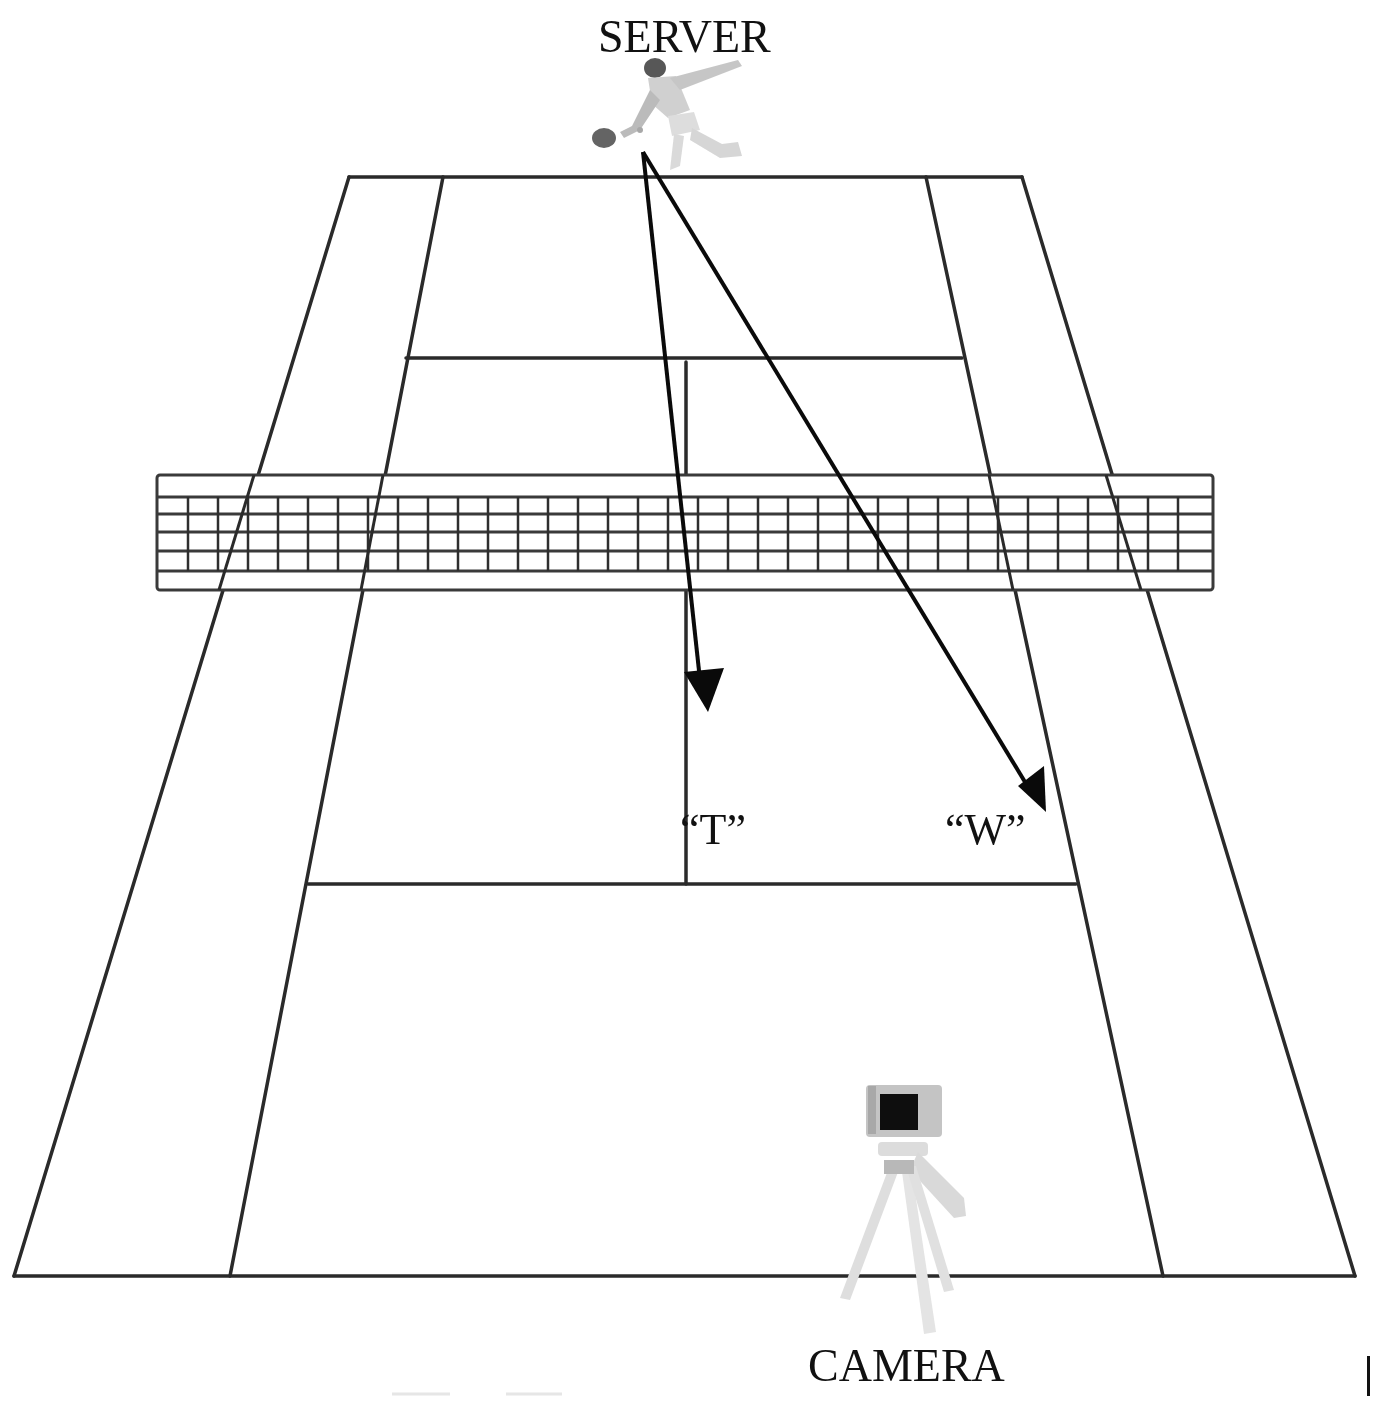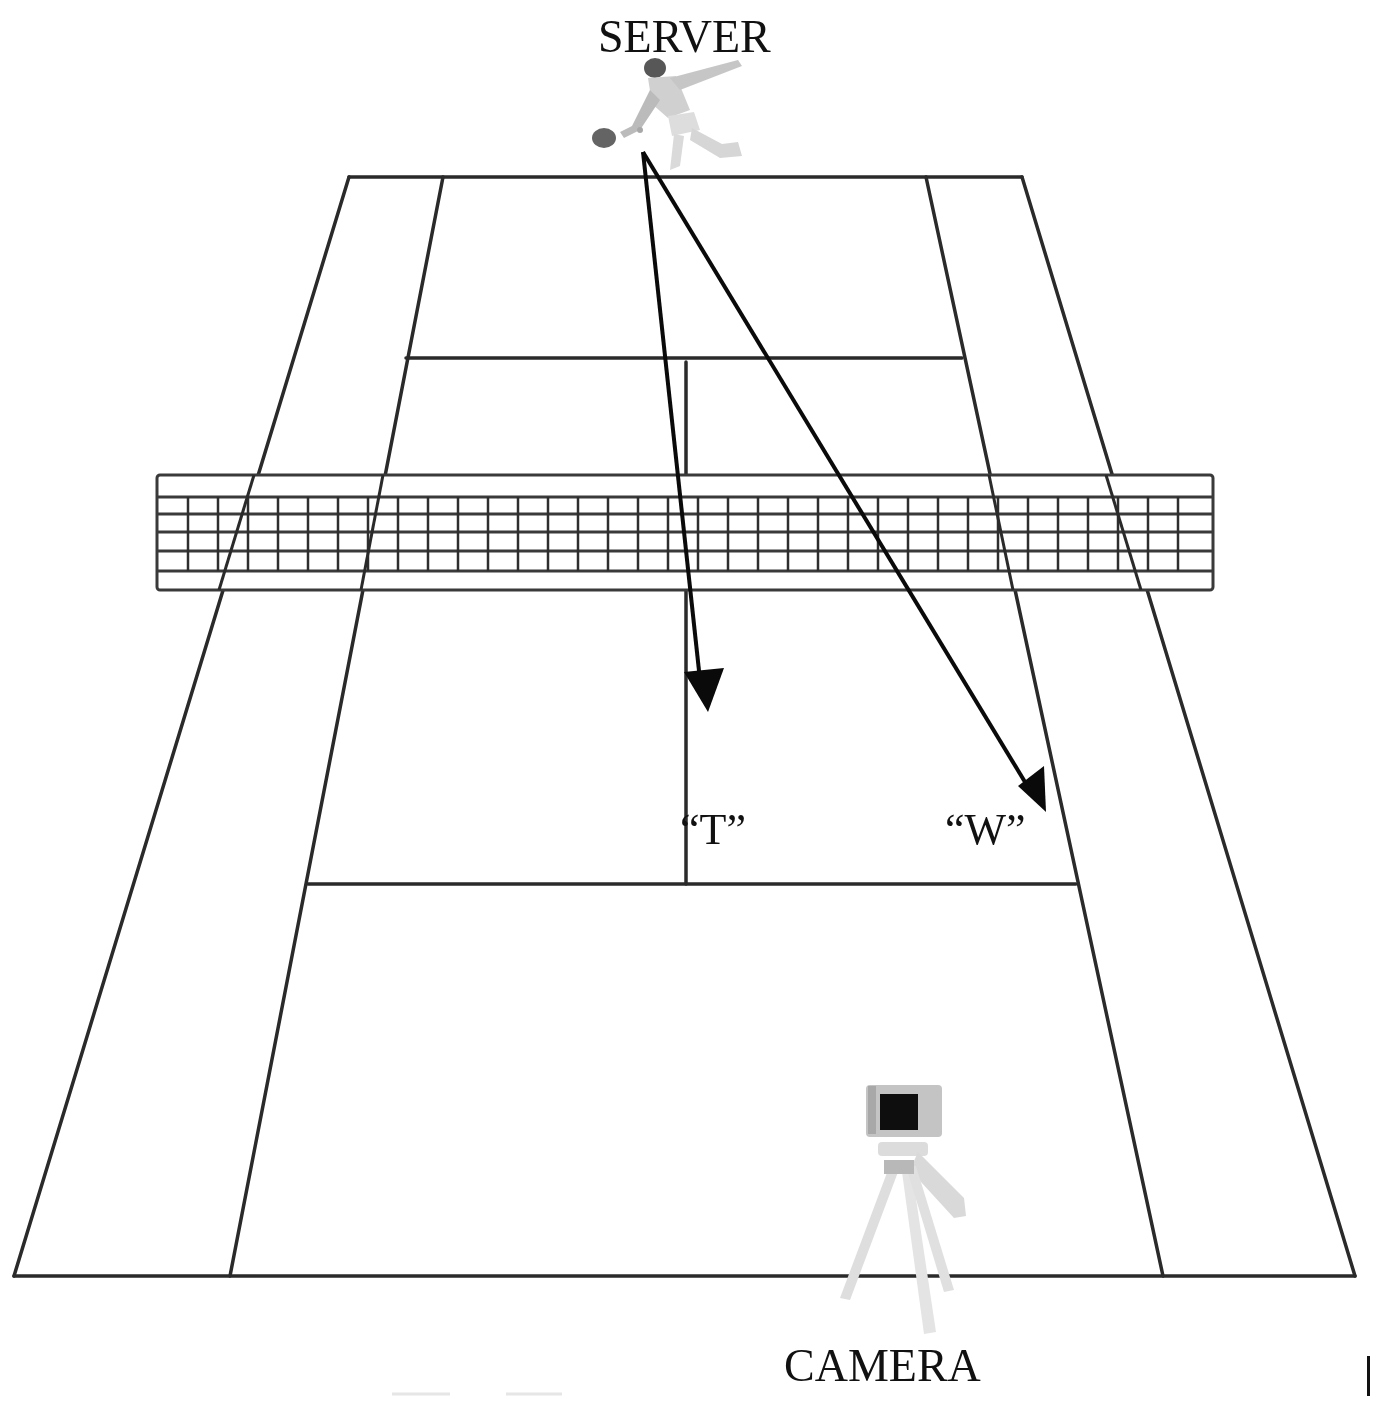--- a/index.html
+++ b/index.html
@@ -7,21 +7,21 @@
     .stage { position: absolute; left: 0; top: 0; width: 1378px; height: 1402px; }
     svg { position: absolute; left: 0; top: 0; }
     .label {
       position: absolute;
       font-family: "Liberation Serif", "DejaVu Serif", serif;
       color: #111111;
       white-space: nowrap;
       line-height: 1;
     }
     .label-server { left: 598px; top: 14px; font-size: 46px; }
-    .label-camera { left: 784px; top: 1343px; font-size: 46px; }
+    .label-camera { left: 808px; top: 1343px; font-size: 46px; }
     .label-t { left: 680px; top: 808px; font-size: 44px; }
     .label-w { left: 945px; top: 808px; font-size: 44px; }
     .cursor-bar { position: absolute; left: 1367px; top: 1356px; width: 3px; height: 40px; background: #111; }
   </style>
 </head>
 <body>
 
 <div class="stage">
 
   <svg width="1378" height="1402" viewBox="0 0 1378 1402">

